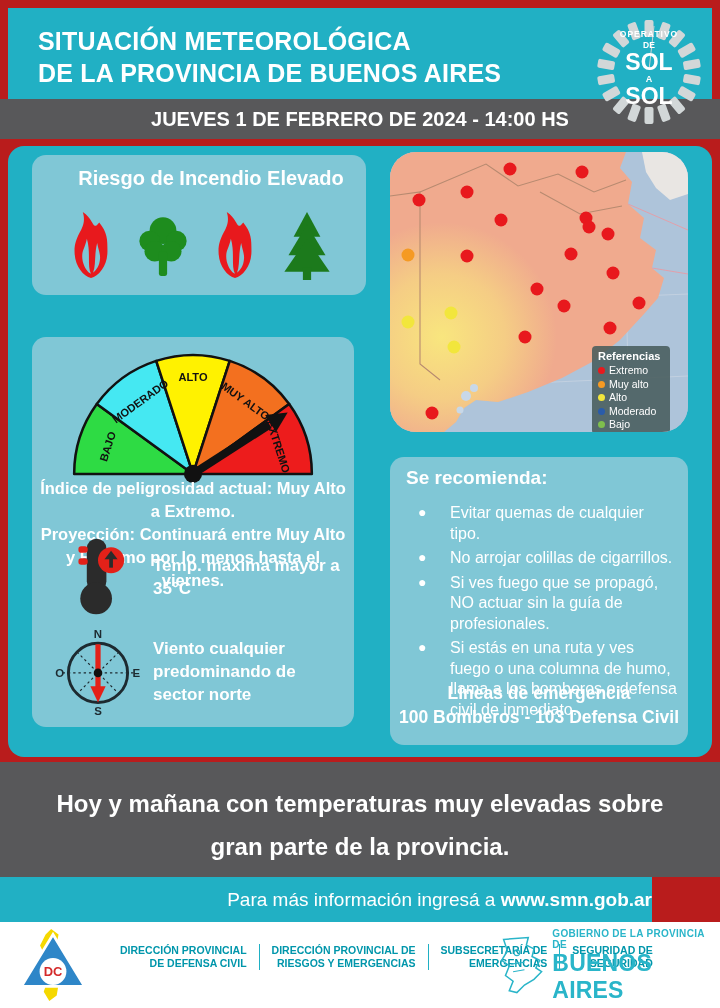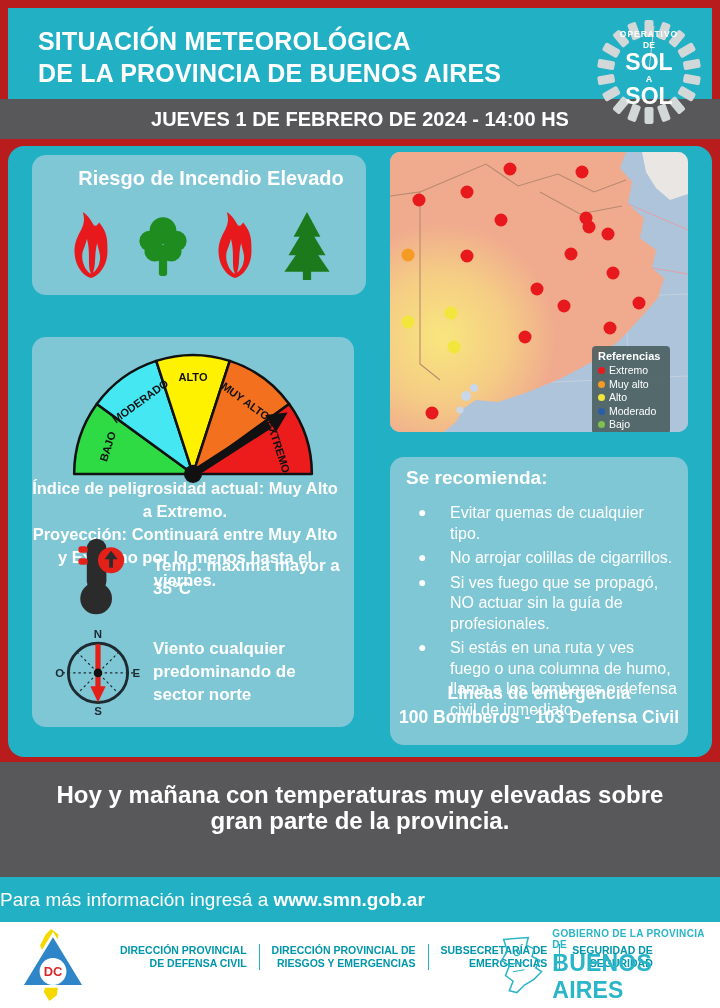--- a/index.html
+++ b/index.html
@@ -20,48 +20,48 @@
   .panel{background:#80c7d6;border-radius:14px;}
 
   
   .box-fire{left:32px;top:155px;width:322px;height:140px;padding-left:12px;}
   .fire-title{width:100%;top:12px;text-align:center;font-size:20px;font-weight:bold;}
   .fire-icons{top:44px;left:0;width:100%;height:90px;display:flex;justify-content:center;align-items:center;gap:10px;}
 
   
   .box-gauge{left:32px;top:337px;width:322px;height:390px;}
   .gauge-svg{left:30px;top:6px;}
-  .gauge-text{left:0;top:140px;width:306px;text-align:center;font-size:16.5px;font-weight:bold;line-height:23px;}
+  .gauge-text{left:8px;top:140px;width:306px;text-align:center;font-size:16.5px;font-weight:bold;line-height:23px;}
   .cond-row{left:18px;width:290px;display:flex;align-items:center;gap:8px;}
   .row-temp{top:198px;height:84px;}
   .row-wind{top:286px;height:96px;}
   .cond-icon{width:95px;flex:0 0 95px;display:flex;justify-content:center;}
   .cond-text{font-size:17px;font-weight:bold;line-height:23px;}
 
   
-  .mapbox{left:390px;top:152px;width:298px;height:280px;border-radius:10px;overflow:hidden;background:#aec4da;}
+  .mapbox{left:390px;top:152px;width:298px;height:280px;border-radius:26px;overflow:hidden;background:#aec4da;}
   .map-dot{position:absolute;width:13px;height:13px;border-radius:50%;transform:translate(-50%,-50%);}
   .legend{position:absolute;left:202px;top:194px;width:78px;height:88px;background:rgba(72,92,92,.88);
           border-radius:4px;padding:4px 6px;box-sizing:border-box;}
   .legend-title{font-size:11px;font-weight:bold;margin-bottom:2px;}
   .legend-row{display:flex;align-items:center;gap:4px;font-size:10.5px;line-height:13.5px;}
   .legend-dot{width:7px;height:7px;border-radius:50%;flex:0 0 7px;}
 
   
   .box-reco{left:390px;top:457px;width:298px;height:288px;}
   .reco-title{left:16px;top:10px;font-size:19px;font-weight:bold;}
   .reco-list{left:0;top:46px;width:100%;margin:0;padding:0;list-style:none;}
   .reco-list li{position:relative;padding-left:60px;padding-right:10px;font-size:16px;line-height:20.5px;margin-bottom:4px;}
   .reco-list li .bullet{position:absolute;left:28px;top:-1px;font-size:14px;}
   .emergency{left:0;top:224px;width:100%;text-align:center;font-weight:bold;font-size:17.5px;line-height:24px;}
 
   
   .banner{left:0;top:762px;width:720px;height:115px;background:#58585a;text-align:center;}
-  .banner-text{margin:20px auto 4px;width:640px;font-size:24px;font-weight:bold;line-height:26px;}
-  .strip{left:0;top:877px;width:720px;height:45px;background:#21b0c4;text-align:left;font-size:19px;}
+  .banner-text{margin:20px auto 4px;width:640px;font-size:24px;font-weight:bold;line-height:43px;}
+  .strip{left:0;top:877px;width:652px;height:45px;background:#21b0c4;text-align:right;font-size:19px;}
   .strip .inner{line-height:45px;}
   .strip b{font-weight:bold;}
   .footer{left:0;top:922px;width:720px;height:86px;background:#ffffff;color:#0096ab;}
   .dc-logo{left:16px;top:5px;}
   .orgs{left:108px;top:22px;display:flex;align-items:center;}
   .org-col{padding:0 12px;text-align:right;font-size:10.5px;font-weight:bold;line-height:13px;
            border-left:1.5px solid #1fb0c4;}
   .org-col:first-child{border-left:none;}
   .ba-logo{left:496px;top:6px;display:flex;align-items:center;gap:7px;}
   .ba-text{color:#2ab5c9;}

